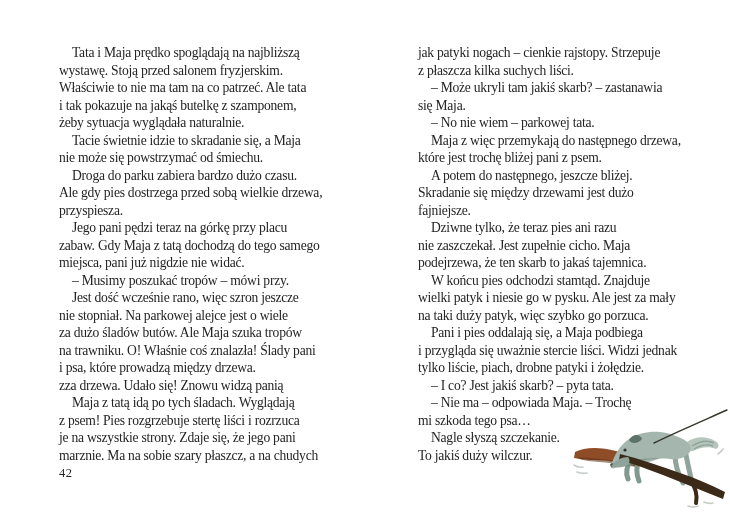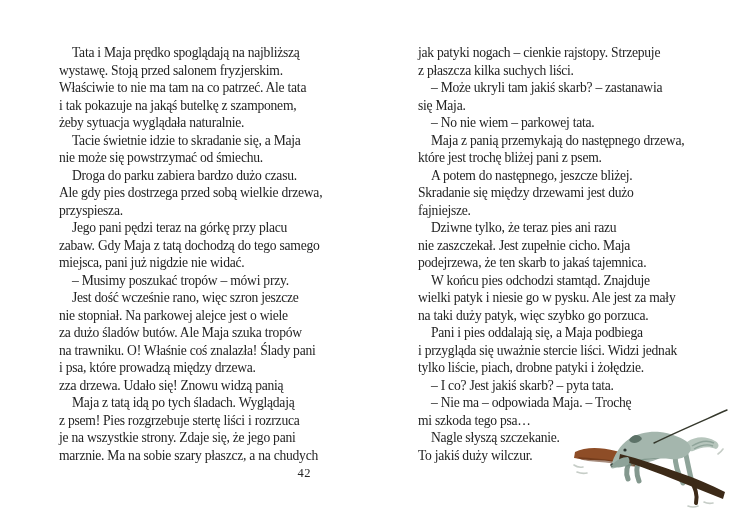--- a/index.html
+++ b/index.html
@@ -22,21 +22,21 @@
   }
   #left-column  { left: 59px;  width: 256px; }
   #right-column { left: 418px; width: 258px; }
   .line { height: 17.5px; }
   .line.indent { padding-left: 13px; }
   .page-number {
     position: absolute;
     left: 59px;
     top: 466px;
     width: 252px;
-    text-align: right;
+    text-align: left;
     font-size: 12.5px;
     letter-spacing: 0.5px;
   }
   #illustration {
     position: absolute;
     left: 572px;
     top: 408px;
     width: 158px;
     height: 108px;
   }
@@ -74,21 +74,21 @@
     </div>
 
   <div class="page-number">42</div>
 
   <div id="right-column" class="text-column">
       <div class="line">jak patyki nogach – cienkie rajstopy. Strzepuje</div>
       <div class="line">z płaszcza kilka suchych liści.</div>
       <div class="line indent">– Może ukryli tam jakiś skarb? – zastanawia</div>
       <div class="line">się Maja.</div>
       <div class="line indent">– No nie wiem – parkowej tata.</div>
-      <div class="line indent">Maja z panią przemykają do następnego drzewa,</div>
+      <div class="line indent">Maja z więc przemykają do następnego drzewa,</div>
       <div class="line">które jest trochę bliżej pani z psem.</div>
       <div class="line indent">A potem do następnego, jeszcze bliżej.</div>
       <div class="line">Skradanie się między drzewami jest dużo</div>
       <div class="line">fajniejsze.</div>
       <div class="line indent">Dziwne tylko, że teraz pies ani razu</div>
       <div class="line">nie zaszczekał. Jest zupełnie cicho. Maja</div>
       <div class="line">podejrzewa, że ten skarb to jakaś tajemnica.</div>
       <div class="line indent">W końcu pies odchodzi stamtąd. Znajduje</div>
       <div class="line">wielki patyk i niesie go w pysku. Ale jest za mały</div>
       <div class="line">na taki duży patyk, więc szybko go porzuca.</div>

